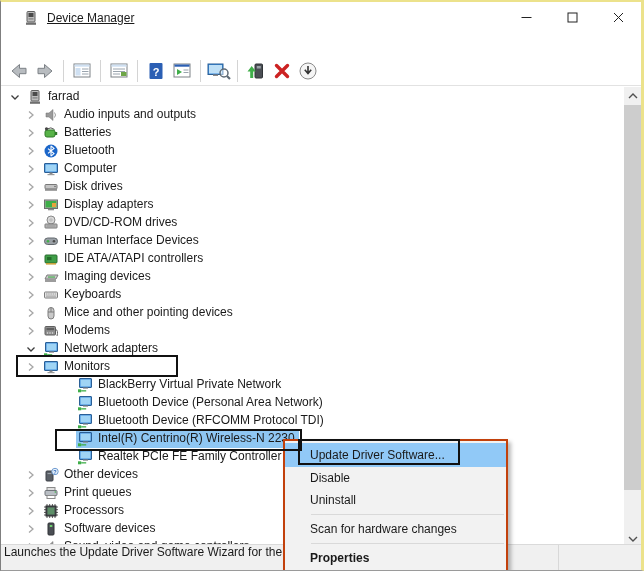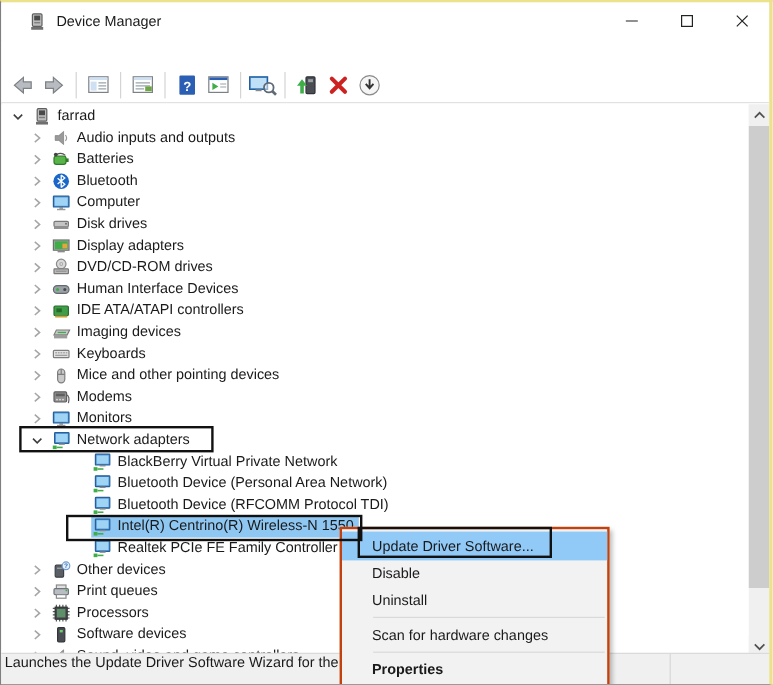--- a/index.html
+++ b/index.html
@@ -4,21 +4,21 @@
 <style>
   html,body{margin:0;padding:0;background:#fff;}
   *{box-sizing:border-box;}
   body{font-family:"Liberation Sans","DejaVu Sans",sans-serif;font-size:12px;color:#1a1a1a;}
   .window{
     position:relative;width:644px;height:571px;background:#fff;overflow:hidden;
     border-top:2px solid #ece28b;border-right:3px solid #ece28b;
     border-left:1px solid #7f7f7f;border-bottom:1px solid #9a9a9a;
   }
   
-  .titlebar{position:absolute;left:0;top:0;width:100%;height:32px;background:#fff;display:flex;align-items:center;}
+  .titlebar{position:absolute;left:0;top:0;width:100%;height:32px;background:#fff;display:flex;align-items:center;text-decoration:underline;}
   .titlebar .app-icon{width:16px;height:16px;margin-left:22px;flex:0 0 auto;}
   .titlebar .title{margin-left:8px;flex:1 1 auto;}
   .win-controls{display:flex;height:32px;}
   .win-btn{width:46px;height:32px;display:flex;align-items:center;justify-content:center;background:transparent;border:none;padding:0;cursor:default;}
   
   .menubar{position:absolute;left:0;top:32px;width:100%;height:22px;background:#fff;display:flex;align-items:center;padding-left:9px;}
   .menubar .mitem{padding:2px 9px;margin-top:44px;}
   .menubar .mitem:first-child{padding-left:0;}
   
   .toolbar{position:absolute;left:0;top:54px;width:100%;height:30px;background:#fff;border-bottom:1px solid #e2e2e2;display:flex;align-items:center;padding-left:5px;}
@@ -449,54 +449,54 @@
               </g>
               <path d="M12.5 6 q3 1.5 1.5 7" stroke="#5f5f5f" fill="none"></path>
             </svg>
           </span>
           <span class="lbl">Modems</span>
         </span>
       </div>
       <div class="trow indent1">
         <span class="expander">
           <svg width="16" height="16" viewBox="0 0 16 16">
-            <path d="M6 4.5 L10 8 L6 11.5" fill="none" stroke="#a6a6a6" stroke-width="1.3"></path>
-          </svg>
-        </span>
-        <span class="row-inner">
-          <span class="dev-icon">
-            <svg width="16" height="16" viewBox="0 0 16 16">
-              <rect x="1.5" y="2.5" width="13" height="9" rx="0.5" fill="#3c8ddc" stroke="#2a5f96"></rect>
-              <rect x="2.5" y="3.5" width="11" height="7" fill="#9fd4f5"></rect>
-              <rect x="6.5" y="11.5" width="3" height="1.5" fill="#8a8a8a"></rect>
-              <rect x="4.5" y="13" width="7" height="1.2" fill="#9a9a9a"></rect>
-            </svg>
-          </span>
-          <span class="lbl">Monitors</span>
-        </span>
-      </div>
-      <div class="trow indent1">
-        <span class="expander">
-          <svg width="16" height="16" viewBox="0 0 16 16">
             <path d="M4.5 6.5 L8 10 L11.5 6.5" fill="none" stroke="#3d3d3d" stroke-width="1.3"></path>
           </svg>
         </span>
         <span class="row-inner">
           <span class="dev-icon">
             <svg width="16" height="16" viewBox="0 0 16 16">
               <rect x="2.5" y="1.5" width="12" height="9" rx="0.5" fill="#3c8ddc" stroke="#2a5f96"></rect>
               <rect x="3.5" y="2.5" width="10" height="7" fill="#9fd4f5"></rect>
               <rect x="6" y="10.5" width="5" height="1.2" fill="#8a8a8a"></rect>
               <rect x="1" y="12.3" width="3.2" height="3" fill="#3fae49"></rect>
               <rect x="4.2" y="13.2" width="5" height="1.3" fill="#3fae49"></rect>
             </svg>
           </span>
           <span class="lbl">Network adapters</span>
         </span>
       </div>
+      <div class="trow indent1">
+        <span class="expander">
+          <svg width="16" height="16" viewBox="0 0 16 16">
+            <path d="M6 4.5 L10 8 L6 11.5" fill="none" stroke="#a6a6a6" stroke-width="1.3"></path>
+          </svg>
+        </span>
+        <span class="row-inner">
+          <span class="dev-icon">
+            <svg width="16" height="16" viewBox="0 0 16 16">
+              <rect x="1.5" y="2.5" width="13" height="9" rx="0.5" fill="#3c8ddc" stroke="#2a5f96"></rect>
+              <rect x="2.5" y="3.5" width="11" height="7" fill="#9fd4f5"></rect>
+              <rect x="6.5" y="11.5" width="3" height="1.5" fill="#8a8a8a"></rect>
+              <rect x="4.5" y="13" width="7" height="1.2" fill="#9a9a9a"></rect>
+            </svg>
+          </span>
+          <span class="lbl">Monitors</span>
+        </span>
+      </div>
       <div class="trow indent2">
         <span class="expander"></span>
         <span class="row-inner">
           <span class="dev-icon">
             <svg width="16" height="16" viewBox="0 0 16 16">
               <rect x="2.5" y="1.5" width="12" height="9" rx="0.5" fill="#3c8ddc" stroke="#2a5f96"></rect>
               <rect x="3.5" y="2.5" width="10" height="7" fill="#9fd4f5"></rect>
               <rect x="6" y="10.5" width="5" height="1.2" fill="#8a8a8a"></rect>
               <rect x="1" y="12.3" width="3.2" height="3" fill="#3fae49"></rect>
               <rect x="4.2" y="13.2" width="5" height="1.3" fill="#3fae49"></rect>
@@ -540,21 +540,21 @@
         <span class="row-inner">
           <span class="dev-icon">
             <svg width="16" height="16" viewBox="0 0 16 16">
               <rect x="2.5" y="1.5" width="12" height="9" rx="0.5" fill="#3c8ddc" stroke="#2a5f96"></rect>
               <rect x="3.5" y="2.5" width="10" height="7" fill="#9fd4f5"></rect>
               <rect x="6" y="10.5" width="5" height="1.2" fill="#8a8a8a"></rect>
               <rect x="1" y="12.3" width="3.2" height="3" fill="#3fae49"></rect>
               <rect x="4.2" y="13.2" width="5" height="1.3" fill="#3fae49"></rect>
             </svg>
           </span>
-          <span class="lbl">Intel(R) Centrino(R) Wireless-N 1550</span>
+          <span class="lbl">Intel(R) Centrino(R) Wireless-N 2230</span>
         </span>
       </div>
       <div class="trow indent2">
         <span class="expander"></span>
         <span class="row-inner">
           <span class="dev-icon">
             <svg width="16" height="16" viewBox="0 0 16 16">
               <rect x="2.5" y="1.5" width="12" height="9" rx="0.5" fill="#3c8ddc" stroke="#2a5f96"></rect>
               <rect x="3.5" y="2.5" width="10" height="7" fill="#9fd4f5"></rect>
               <rect x="6" y="10.5" width="5" height="1.2" fill="#8a8a8a"></rect>

